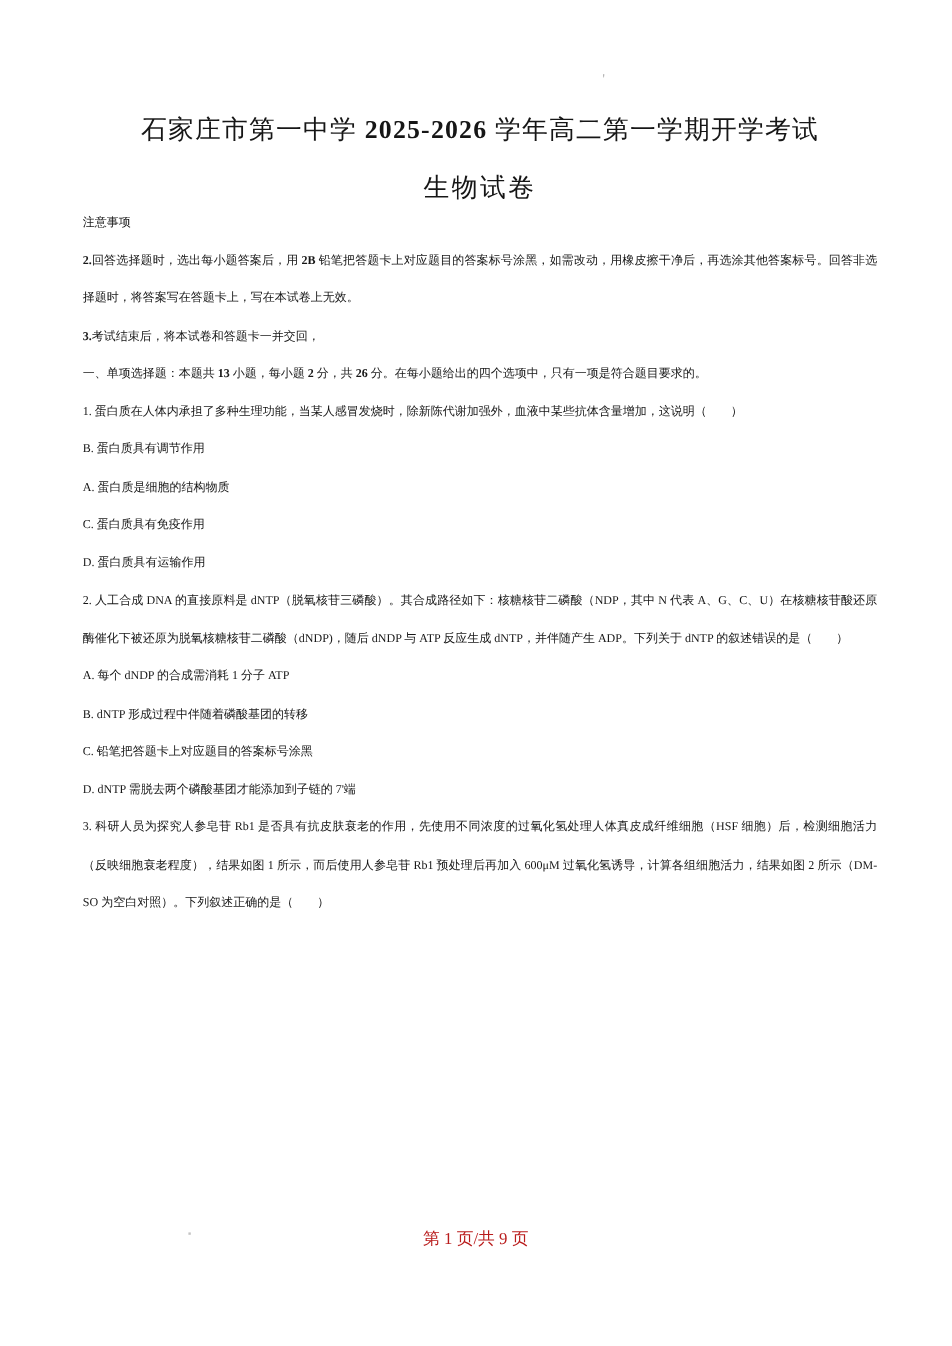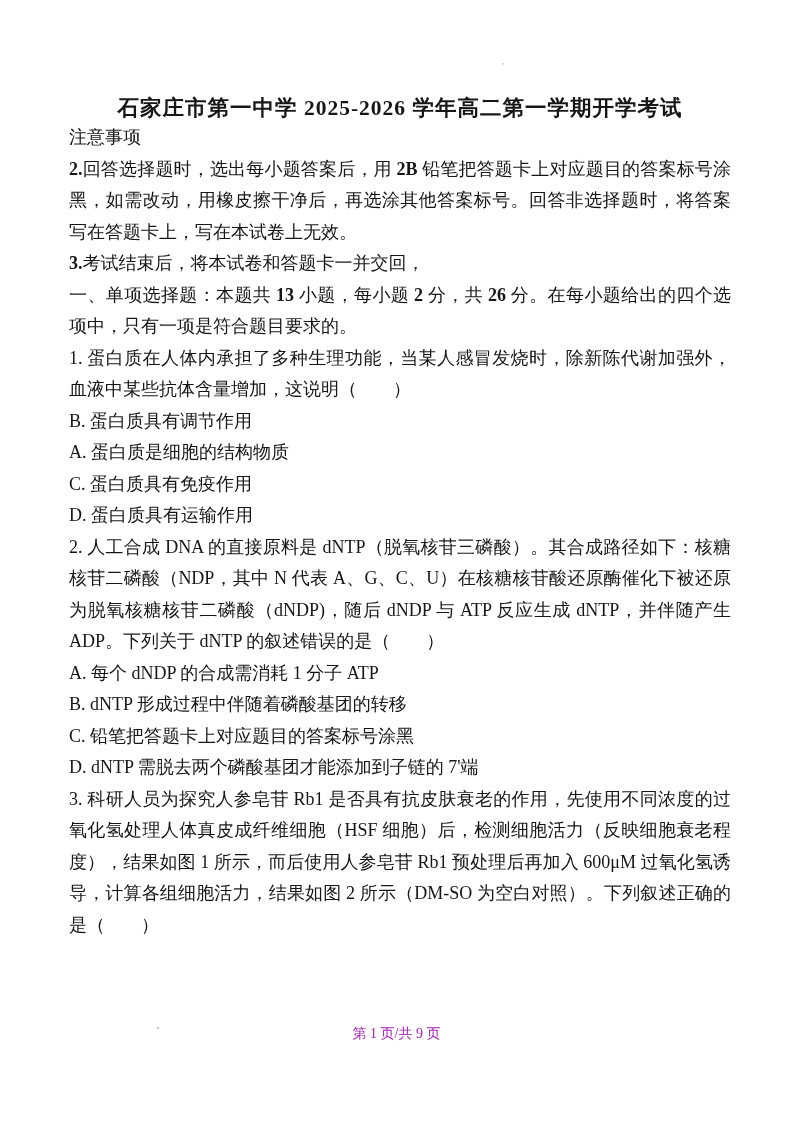--- a/index.html
+++ b/index.html
@@ -14,49 +14,49 @@
   }
   .content {
     position: absolute;
     left: 69px;
     width: 662px;
     top: 94px;
   }
   .title {
     margin: 0;
     font-size: 21.5px;
-    font-weight: bold;
+    font-weight: normal;
     line-height: 28px;
     text-align: center;
     letter-spacing: 1px;
   }
   .subtitle {
     margin: 20px 0 0 0;
     font-size: 21.5px;
     font-weight: normal;
     line-height: 28px;
     text-align: center;
     letter-spacing: 2px;
   }
   p.body-line {
     margin: 0;
-    font-size: 18px;
+    font-size: 10px;
     line-height: 31.5px;
     text-align: justify;
   }
   p.body-line b { font-weight: bold; }
   .footer {
     position: absolute;
     left: 0;
     right: 0;
     top: 1024px;
     text-align: center;
     font-size: 14px;
     line-height: 20px;
-    color: #a21caf;
+    color: #b91c1c;
   }
   .artifact-quote {
     position: absolute;
     left: 502px;
     top: 60px;
     font-size: 11px;
     color: #a8a8a8;
   }
   .artifact-dot {
     position: absolute;
@@ -68,20 +68,21 @@
   }
 </style>
 </head>
 <body>
 
 <div class="page">
   <span class="artifact-quote">'</span>
 
   <div class="content">
     <h1 class="title">石家庄市第一中学 <b>2025-2026</b> 学年高二第一学期开学考试</h1>
+    <h2 class="subtitle">生物试卷</h2>
 
     <p class="body-line">注意事项</p>
     <p class="body-line"><b>2.</b>回答选择题时，选出每小题答案后，用 <b>2B</b> 铅笔把答题卡上对应题目的答案标号涂黑，如需改动，用橡皮擦干净后，再选涂其他答案标号。回答非选择题时，将答案写在答题卡上，写在本试卷上无效。</p>
     <p class="body-line"><b>3.</b>考试结束后，将本试卷和答题卡一并交回，</p>
 
     <p class="body-line">一、单项选择题：本题共 <b>13</b> 小题，每小题 <b>2</b> 分，共 <b>26</b> 分。在每小题给出的四个选项中，只有一项是符合题目要求的。</p>
 
     <p class="body-line">1.  蛋白质在人体内承担了多种生理功能，当某人感冒发烧时，除新陈代谢加强外，血液中某些抗体含量增加，这说明（　　）</p>
     <p class="body-line">B.  蛋白质具有调节作用</p>
     <p class="body-line">A.  蛋白质是细胞的结构物质</p>

